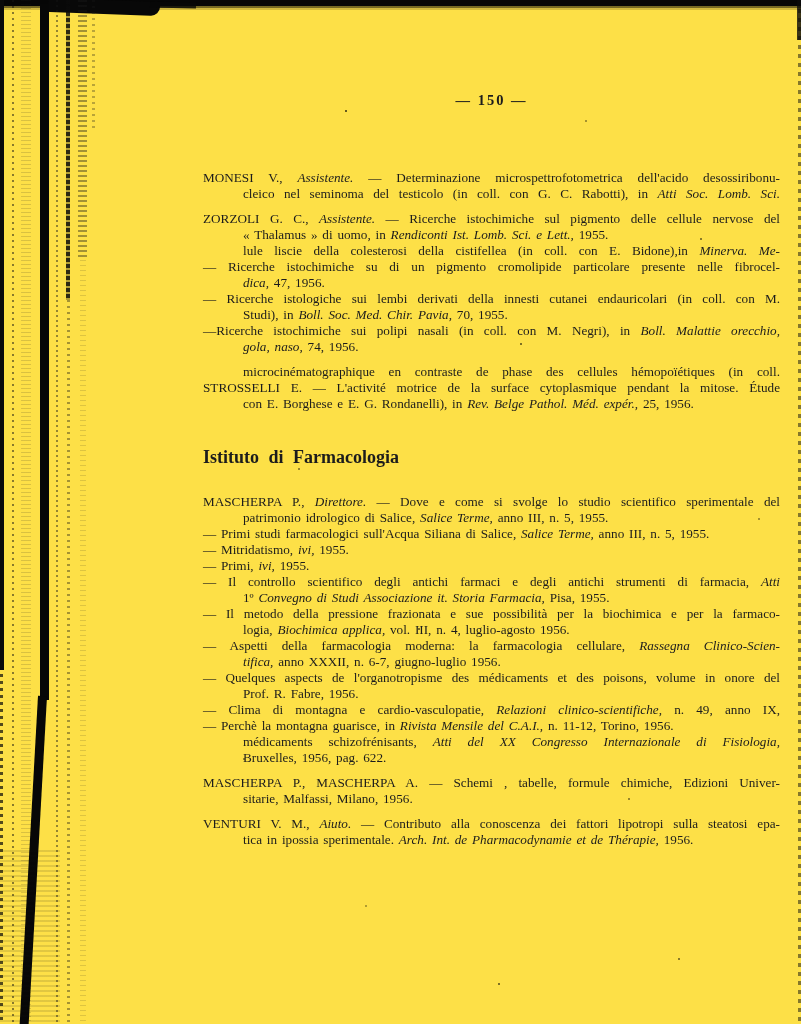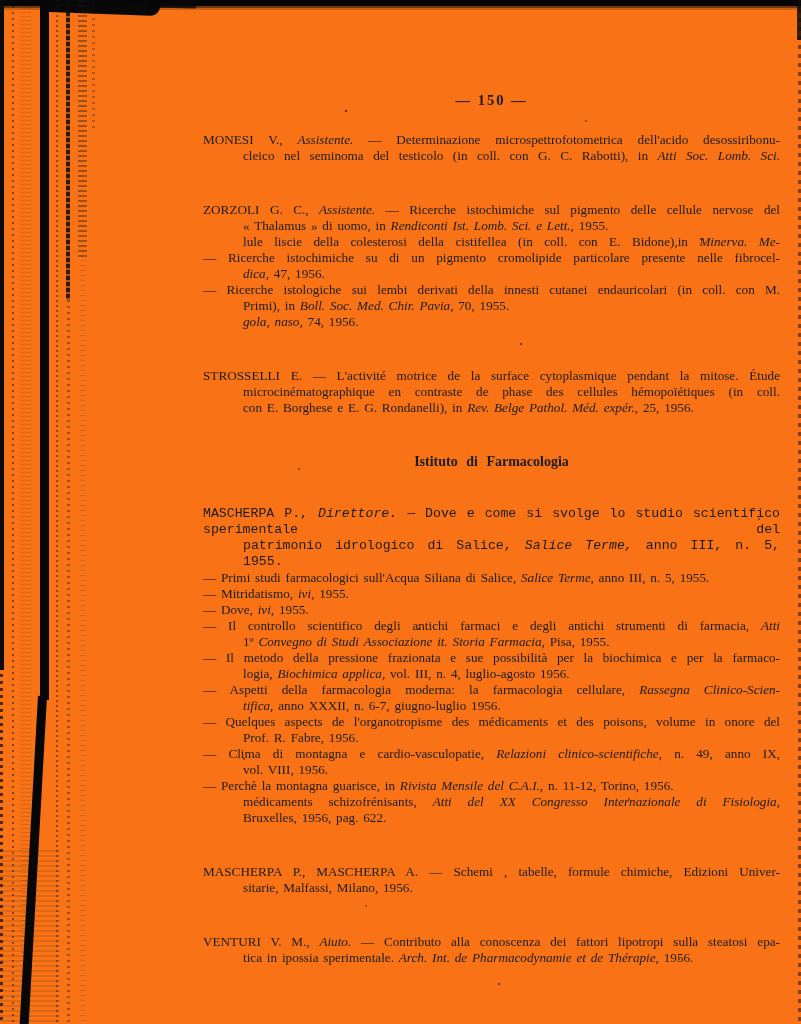--- a/index.html
+++ b/index.html
@@ -1,38 +1,38 @@
 <!DOCTYPE html>
 <html><head>
 <meta charset="utf-8">
 <style>
   html,body{margin:0;padding:0;background:#ffffff;}
   .page{
     position:relative;width:801px;height:1024px;overflow:hidden;
-    background:#f97316;color:#1c1c1c;
+    background:#fde047;color:#1c1c1c;
     font-family:"Liberation Serif","DejaVu Serif",serif;
   }
   
   .content{position:absolute;left:203px;top:0;width:577px;}
   .pagenum{
     padding-top:92px;text-align:center;font-size:14.5px;line-height:16px;
     letter-spacing:2px;font-weight:bold;
   }
   .entry{font-size:13.2px;line-height:16px;word-spacing:1.5px;}
-  .entry.first{margin-top:24px;}
-  .entry.author{margin-top:38px;}
+  .entry.first{margin-top:62px;}
+  .entry.author{margin-top:9px;}
   .entry.item{margin-top:0;}
-  .entry.after-heading{margin-top:0;font-family:Liberation Mono, monospace;}
+  .entry.after-heading{margin-top:0;}
   .ln{text-align:justify;text-align-last:justify;}
   .ln.last{text-align-last:left;}
   .ln.ind{padding-left:40px;}
   .it{font-style:italic;}
   .heading{
-    margin-top:37px;margin-bottom:36px;text-align:center;
-    font-size:14px;font-weight:bold;word-spacing:5px;line-height:17px;
+    margin-top:37px;margin-bottom:28px;text-align:left;
+    font-size:18px;font-weight:bold;word-spacing:5px;line-height:17px;
   }
   
   .art{position:absolute;pointer-events:none;}
   #topband{left:0;top:0;width:801px;height:12px;
     background:linear-gradient(to bottom,#060606 0 6px,rgba(6,6,6,.55) 6px 8px,rgba(6,6,6,.18) 8px 10px,transparent 10px);}
   #topcorner{left:48px;top:0;width:112px;height:14px;background:#080808;
     transform:rotate(2deg);border-radius:0 0 9px 2px;}
   #topcorner2{left:150px;top:2px;width:46px;height:6px;background:rgba(8,8,8,.8);transform:rotate(1deg);}
   #va{left:0;top:0;width:4px;height:670px;background:#0b0b0b;}
   #va2{left:0;top:660px;width:3px;height:364px;
@@ -106,63 +106,63 @@
         <div class="ln"><span>ZORZOLI G. C., </span><span class="it">Assistente.</span><span> — Ricerche istochimiche sul pigmento delle cellule nervose del</span></div>
         <div class="ln ind last"><span>« Thalamus » di uomo, in </span><span class="it">Rendiconti Ist. Lomb. Sci. e Lett.,</span><span> 1955.</span></div>
       </div>
       <div class="entry item">
         <div class="ln ind"><span>lule liscie della colesterosi della cistifellea (in coll. con E. Bidone),in </span><span class="it">Minerva. Me-</span></div>
         <div class="ln"><span>— Ricerche istochimiche su di un pigmento cromolipide particolare presente nelle fibrocel-</span></div>
         <div class="ln ind last"><span class="it">dica,</span><span> 47, 1956.</span></div>
       </div>
       <div class="entry item">
         <div class="ln"><span>— Ricerche istologiche sui lembi derivati della innesti cutanei endauricolari (in coll. con M.</span></div>
-        <div class="ln ind last"><span>Primi), in </span><span class="it">Boll. Soc. Med. Chir. Pavia,</span><span> 70, 1955.</span></div>
+        <div class="ln ind last"><span>Studi), in </span><span class="it">Boll. Soc. Med. Chir. Pavia,</span><span> 70, 1955.</span></div>
       </div>
       <div class="entry item">
+        <div class="ln"><span>—Ricerche istochimiche sui polipi nasali (in coll. con M. Negri), in </span><span class="it">Boll. Malattie orecchio,</span></div>
         <div class="ln ind last"><span class="it">gola, naso,</span><span> 74, 1956.</span></div>
       </div>
       <div class="entry author">
+        <div class="ln ind"><span>microcinématographique en contraste de phase des cellules hémopoïétiques (in coll.</span></div>
         <div class="ln"><span>STROSSELLI E. — L'activité motrice de la surface cytoplasmique pendant la mitose. Étude</span></div>
-        <div class="ln ind"><span>microcinématographique en contraste de phase des cellules hémopoïétiques (in coll.</span></div>
         <div class="ln ind last"><span>con E. Borghese e E. G. Rondanelli), in </span><span class="it">Rev. Belge Pathol. Méd. expér.,</span><span> 25, 1956.</span></div>
       </div>
       <div class="heading">Istituto di Farmacologia</div>
       <div class="entry after-heading">
         <div class="ln"><span>MASCHERPA P., </span><span class="it">Direttore.</span><span> — Dove e come si svolge lo studio scientifico sperimentale del</span></div>
         <div class="ln ind last"><span>patrimonio idrologico di Salice, </span><span class="it">Salice Terme,</span><span> anno III, n. 5, 1955.</span></div>
       </div>
       <div class="entry item">
         <div class="ln last"><span>— Primi studi farmacologici sull'Acqua Siliana di Salice, </span><span class="it">Salice Terme,</span><span> anno III, n. 5, 1955.</span></div>
       </div>
       <div class="entry item">
         <div class="ln last"><span>— Mitridatismo, </span><span class="it">ivi,</span><span> 1955.</span></div>
       </div>
       <div class="entry item">
-        <div class="ln last"><span>— Dove, </span><span class="it">ivi,</span><span> 1955.</span></div>
+        <div class="ln last"><span>— Primi, </span><span class="it">ivi,</span><span> 1955.</span></div>
       </div>
       <div class="entry item">
         <div class="ln"><span>— Il controllo scientifico degli antichi farmaci e degli antichi strumenti di farmacia, </span><span class="it">Atti</span></div>
         <div class="ln ind last"><span>1º </span><span class="it">Convegno di Studi Associazione it. Storia Farmacia,</span><span> Pisa, 1955.</span></div>
       </div>
       <div class="entry item">
         <div class="ln"><span>— Il metodo della pressione frazionata e sue possibilità per la biochimica e per la farmaco-</span></div>
         <div class="ln ind last"><span>logia, </span><span class="it">Biochimica applica,</span><span> vol. III, n. 4, luglio-agosto 1956.</span></div>
       </div>
       <div class="entry item">
         <div class="ln"><span>— Aspetti della farmacologia moderna: la farmacologia cellulare, </span><span class="it">Rassegna Clinico-Scien-</span></div>
         <div class="ln ind last"><span class="it">tifica,</span><span> anno XXXII, n. 6-7, giugno-luglio 1956.</span></div>
       </div>
       <div class="entry item">
         <div class="ln"><span>— Quelques aspects de l'organotropisme des médicaments et des poisons, volume in onore del</span></div>
         <div class="ln ind last"><span>Prof. R. Fabre, 1956.</span></div>
       </div>
       <div class="entry item">
         <div class="ln"><span>— Clima di montagna e cardio-vasculopatie, </span><span class="it">Relazioni clinico-scientifiche,</span><span> n. 49, anno IX,</span></div>
-        <div class="ln ind last"><span>vol. VIII, 1956.</span></div>
       </div>
       <div class="entry item">
         <div class="ln last"><span>— Perchè la montagna guarisce, in </span><span class="it">Rivista Mensile del C.A.I.,</span><span> n. 11-12, Torino, 1956.</span></div>
       </div>
       <div class="entry item">
         <div class="ln ind"><span>médicaments schizofrénisants, </span><span class="it">Atti del XX Congresso Internazionale di Fisiologia,</span></div>
         <div class="ln ind last"><span>Bruxelles, 1956, pag. 622.</span></div>
       </div>
       <div class="entry author">
         <div class="ln"><span>MASCHERPA P., MASCHERPA A. — Schemi , tabelle, formule chimiche, Edizioni Univer-</span></div>

